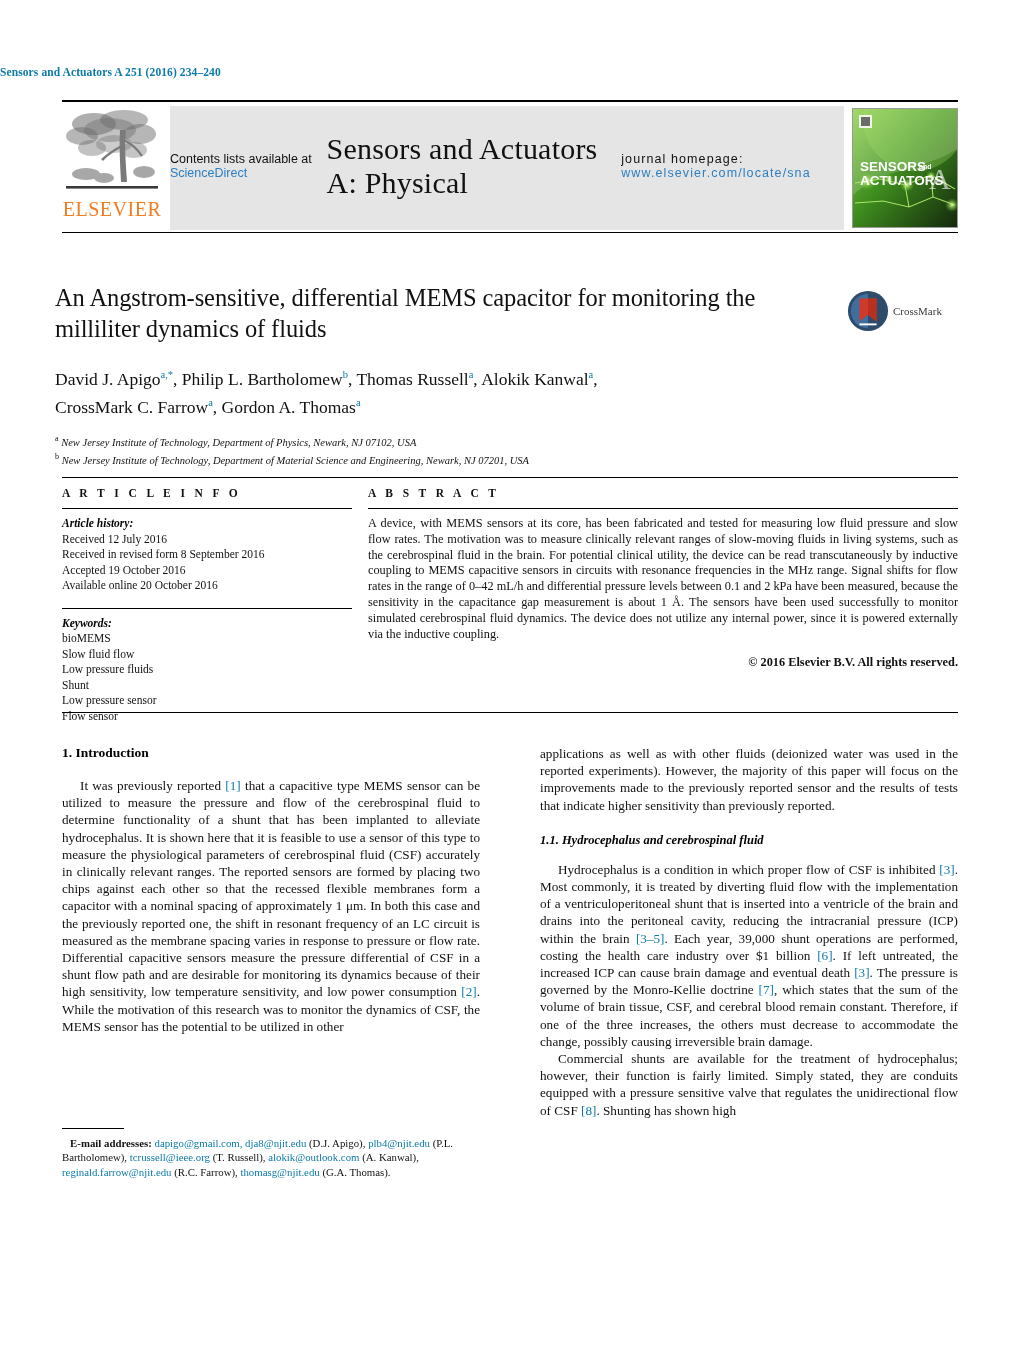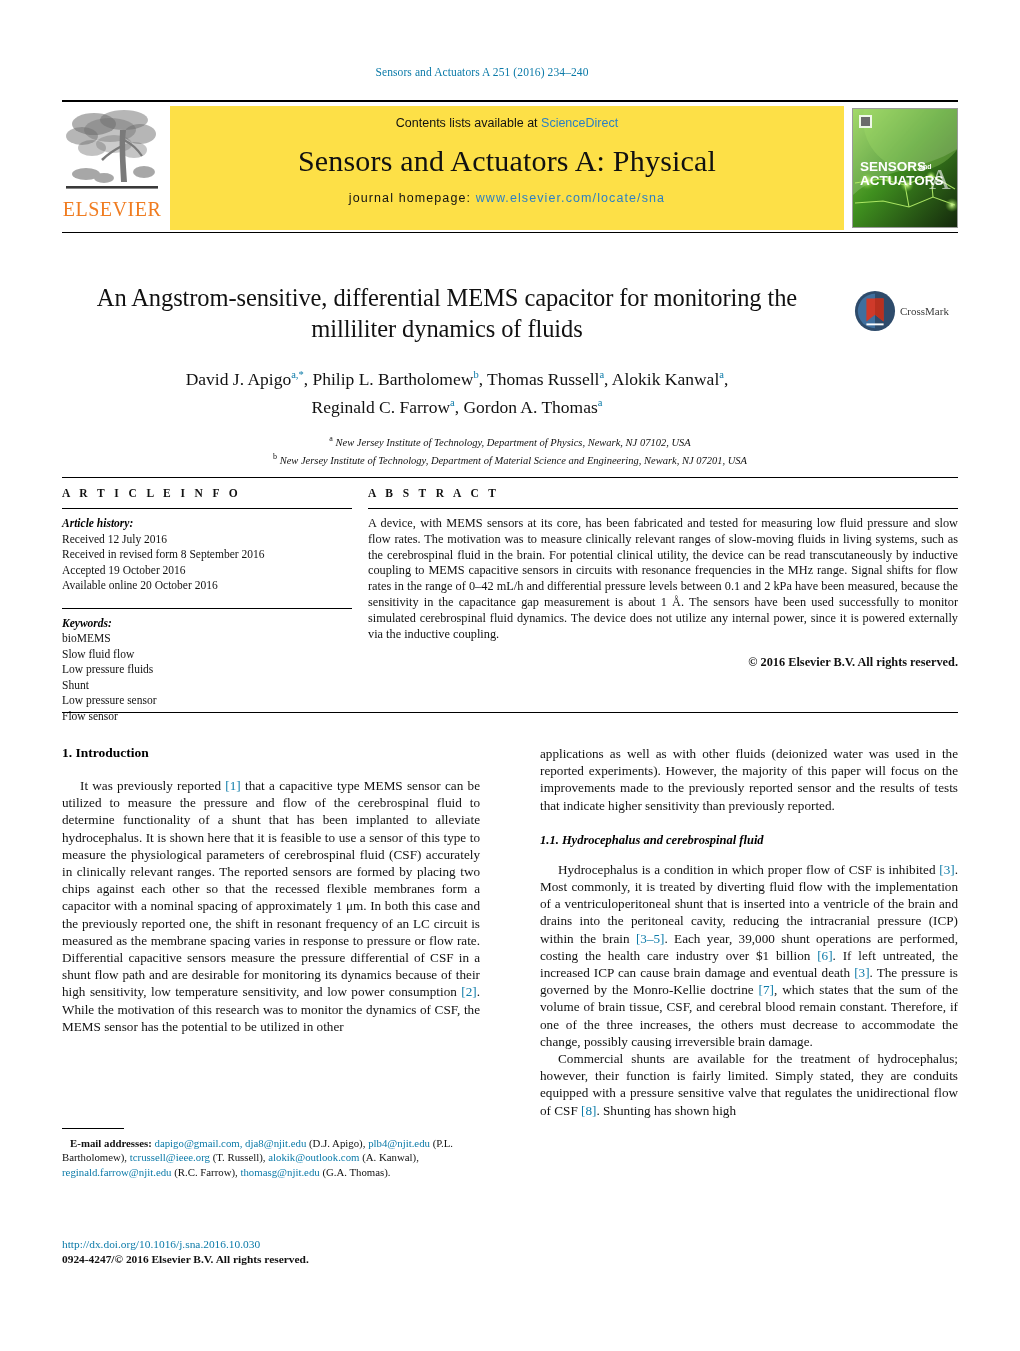--- a/index.html
+++ b/index.html
@@ -19,24 +19,24 @@
     background: #ffffff;
     overflow: hidden;
   }
 
   
   .runhead {
     position: absolute;
     top: 66px;
     left: 0;
     width: 964px;
-    text-align: center;
     font-size: 11.5px;
     color: #0b7aa8;
     letter-spacing: 0.1px;
+    font-weight: bold;
   }
 
   
   .masthead {
     position: absolute;
     top: 100px;
     left: 62px;
     width: 896px;
     border-top: 2.5px solid #000;
   }
@@ -58,28 +58,28 @@
   .elsevier-word {
     font-family: "Liberation Serif", serif;
     font-size: 20px;
     letter-spacing: 0.5px;
     color: #f07c20;
     line-height: 1;
     margin-top: 1px;
   }
   .journal-band {
     flex: 1 1 auto;
-    background: #fde047;
+    background: #e5e5e5;
     margin-left: 8px;
     margin-right: 8px;
     display: flex;
-    flex-direction: column;
+    flex-direction: row;
     justify-content: space-between;
     align-items: center;
-    padding: 10px 0 25px 0;
+    padding: 10px 0 14px 0;
     box-sizing: border-box;
   }
   .contents-line {
     font-family: "Liberation Sans", sans-serif;
     font-size: 12.5px;
     color: #111;
   }
   .contents-line .sd { color: #2b7fc4; }
   .journal-title {
     font-family: "Liberation Serif", serif;
@@ -107,23 +107,22 @@
   }
   .masthead-rule {
     border-top: 1.2px solid #000;
     margin-top: 2px;
   }
 
   
   .title-block {
     position: absolute;
     top: 282px;
-    left: 62px;
+    left: 55px;
     width: 896px;
-    text-align: center;
   }
   .paper-title {
     font-family: "Liberation Serif", serif;
     font-size: 24.5px;
     line-height: 31px;
     font-weight: normal;
     color: #111;
     margin: 0;
     width: 770px;
     letter-spacing: -0.1px;
@@ -382,21 +381,21 @@
         <path d="M13 36 h18" stroke="#ffffff" stroke-width="2" fill="none"></path>
       </svg>
       <span class="crossmark-label">CrossMark</span>
     </div>
 
     <div class="authors">
       <span>David J. Apigo</span><sup class="star">a,*</sup>,
       <span>Philip L. Bartholomew</span><sup>b</sup>,
       <span>Thomas Russell</span><sup>a</sup>,
       <span>Alokik Kanwal</span><sup>a</sup>,<br>
-      <span>Reginald C. Farrow</span><sup>a</sup>,
+      <span>CrossMark C. Farrow</span><sup>a</sup>,
       <span>Gordon A. Thomas</span><sup>a</sup>
     </div>
 
     <div class="affil">
       <div><sup>a</sup> <span>New Jersey Institute of Technology, Department of Physics, Newark, NJ 07102, USA</span></div>
       <div><sup>b</sup> <span>New Jersey Institute of Technology, Department of Material Science and Engineering, Newark, NJ 07201, USA</span></div>
     </div>
   </div>
 
   <div class="infoabs">
@@ -445,18 +444,14 @@
   </div>
 
   <div class="footnote">
     <div class="fn-rule"></div>
     <div class="fn-text">
       &nbsp;&nbsp;&nbsp;<span class="em">E-mail addresses:</span>
       <span class="mail">dapigo@gmail.com, dja8@njit.edu</span><span> (D.J. Apigo), </span><span class="mail">plb4@njit.edu</span><span> (P.L. Bartholomew), </span><span class="mail">tcrussell@ieee.org</span><span> (T. Russell), </span><span class="mail">alokik@outlook.com</span><span> (A. Kanwal), </span><span class="mail">reginald.farrow@njit.edu</span><span> (R.C. Farrow), </span><span class="mail">thomasg@njit.edu</span><span> (G.A. Thomas).</span>
     </div>
   </div>
 
-  <div class="doi-block">
-    <div class="doi-link">http://dx.doi.org/10.1016/j.sna.2016.10.030</div>
-    <div class="issn">0924-4247/© 2016 Elsevier B.V. All rights reserved.</div>
-  </div>
 
 </div>
 
 </body></html>

